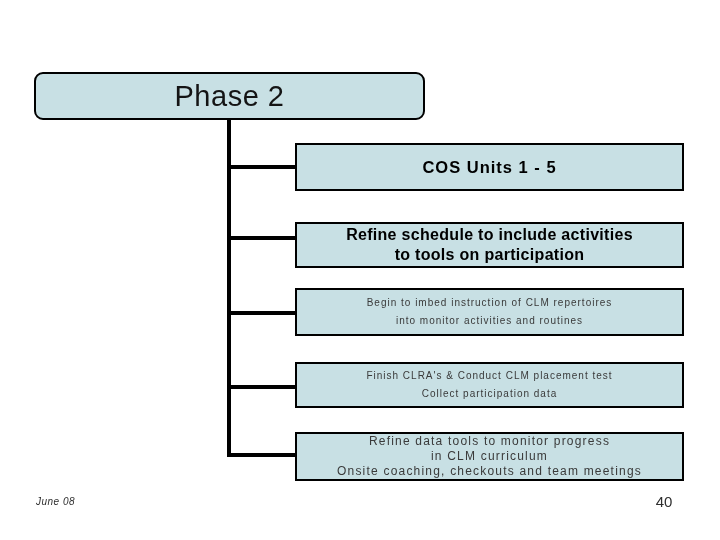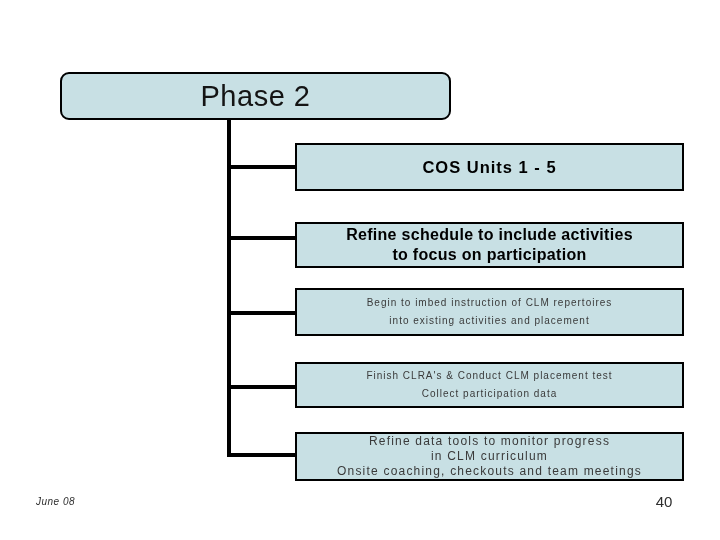--- a/index.html
+++ b/index.html
@@ -28,21 +28,20 @@
   }
   .title-box {
     left: 34px;
     top: 72px;
     width: 391px;
     height: 48px;
     border-radius: 9px;
     font-size: 29px;
     letter-spacing: 0.5px;
     color: var(--title-text, #141414);
-    margin-left: 26px;
   }
   .task {
     left: 295px;
     width: 389px;
     border-radius: 0;
   }
   .t-strong {
     font-size: 16px;
     font-weight: 700;
     color: var(--task-text-strong, #000000);
@@ -120,26 +119,26 @@
   <div class="stub" style="top:311px"></div>
   <div class="stub" style="top:385px"></div>
   <div class="stub" style="top:453px"></div>
 
   <div class="box task t-strong-1" style="top:143px;height:48px">
     <div>COS Units 1 - 5</div>
   </div>
 
   <div class="box task t-strong" style="top:216px;height:46px">
     <div>Refine schedule to include activities</div>
-    <div>to focus on participation</div>
+    <div>to tools on participation</div>
   </div>
 
   <div class="box task t-light" style="top:288px;height:48px">
     <div>Begin to imbed instruction of CLM repertoires</div>
-    <div>into existing activities and placement</div>
+    <div>into monitor activities and routines</div>
   </div>
 
   <div class="box task t-small" style="top:432px;height:49px">
     <div>Refine data tools to monitor progress</div>
     <div>in CLM curriculum</div>
     <div>Onsite coaching, checkouts and team meetings</div>
   </div>
 
   <div class="box task t-light" style="top:362px;height:46px">
     <div>Finish CLRA's &amp; Conduct CLM placement test</div>

